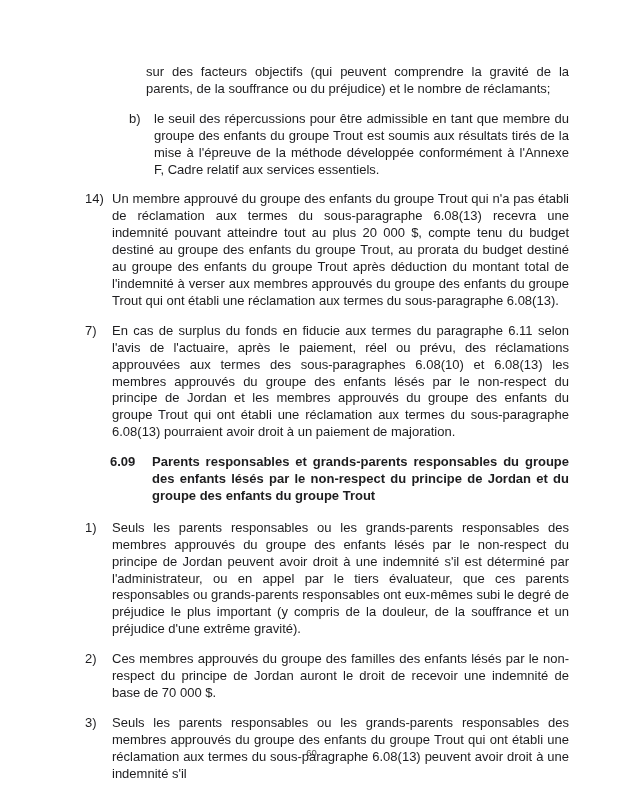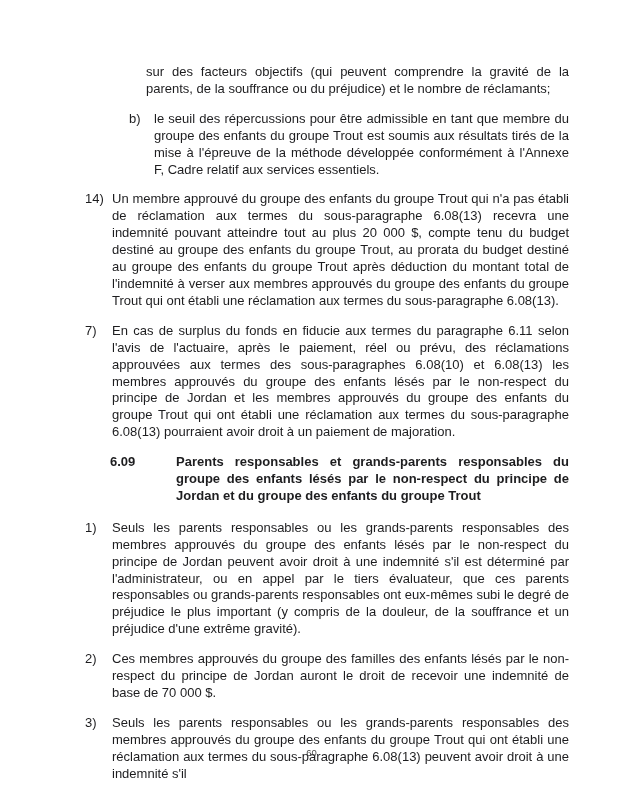--- a/index.html
+++ b/index.html
@@ -32,21 +32,20 @@
     display: grid;
     grid-template-columns: 27px 1fr;
   }
   .heading {
     margin-left: 25px;
     display: grid;
     grid-template-columns: 42px 1fr;
     font-weight: bold;
     margin-top: 2px;
     margin-bottom: 15px;
-    gap: 24px;
   }
   .u { }
   .pagenum {
     position: absolute;
     top: 747px;
     left: 0;
     width: 623px;
     text-align: center;
     font-size: 9.5px;
     color: #4a4a4a;

